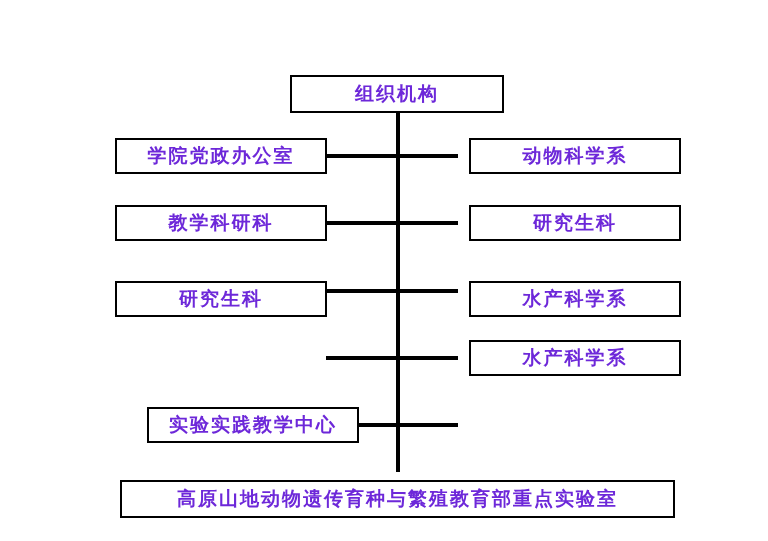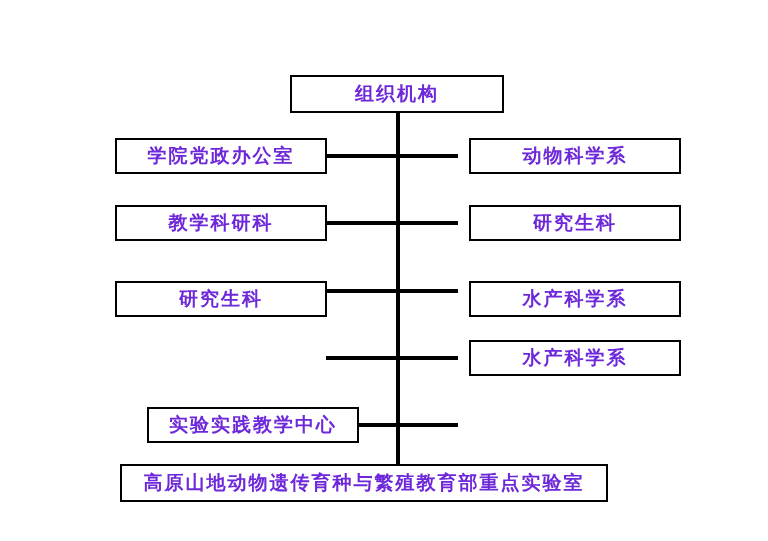--- a/index.html
+++ b/index.html
@@ -52,21 +52,21 @@
   .row-0 { top: 138px; }
   .row-1 { top: 205px; }
   .row-2 { top: 273px; margin-top: 8px; }
   .row-3 { top: 340px; }
   .row-4 { top: 407px; margin-left: 32px; }
   .h-row-0 { top: 154px; }
   .h-row-1 { top: 221px; }
   .h-row-2 { top: 289px; }
   .h-row-3 { top: 356px; }
   .h-row-4 { top: 423px; }
-  .bottom-box { left: 120px; top: 464px; width: 488px; height: 38px; }
+  .bottom-box { left: 120px; top: 480px; width: 555px; height: 38px; }
 </style>
 </head>
 <body>
 
 <div class="canvas">
 
   <div class="line v-line"></div>
   <div class="line h-line h-row-0"></div>
   <div class="line h-line h-row-1"></div>
   <div class="line h-line h-row-2"></div>

